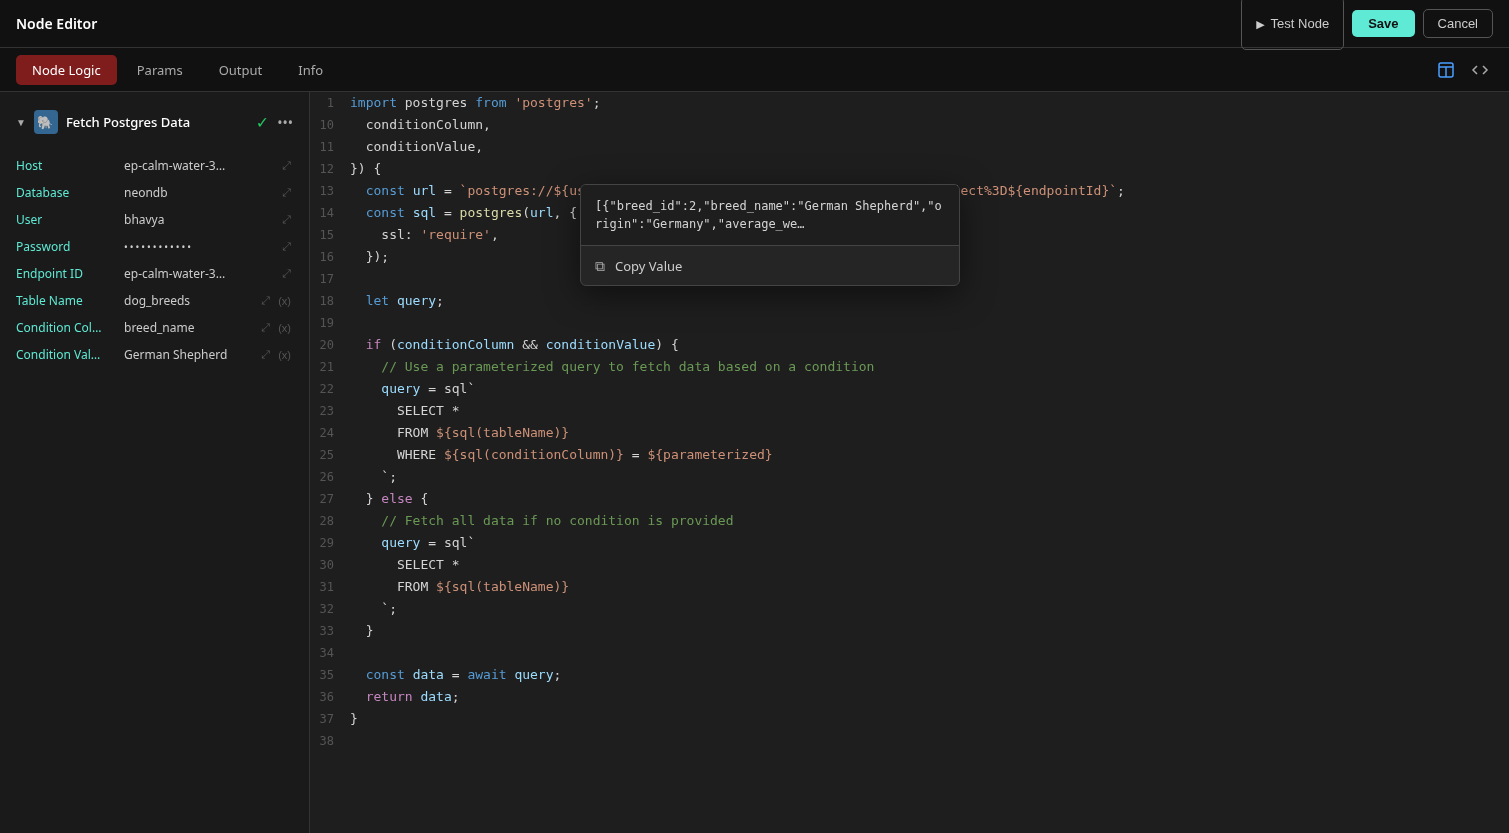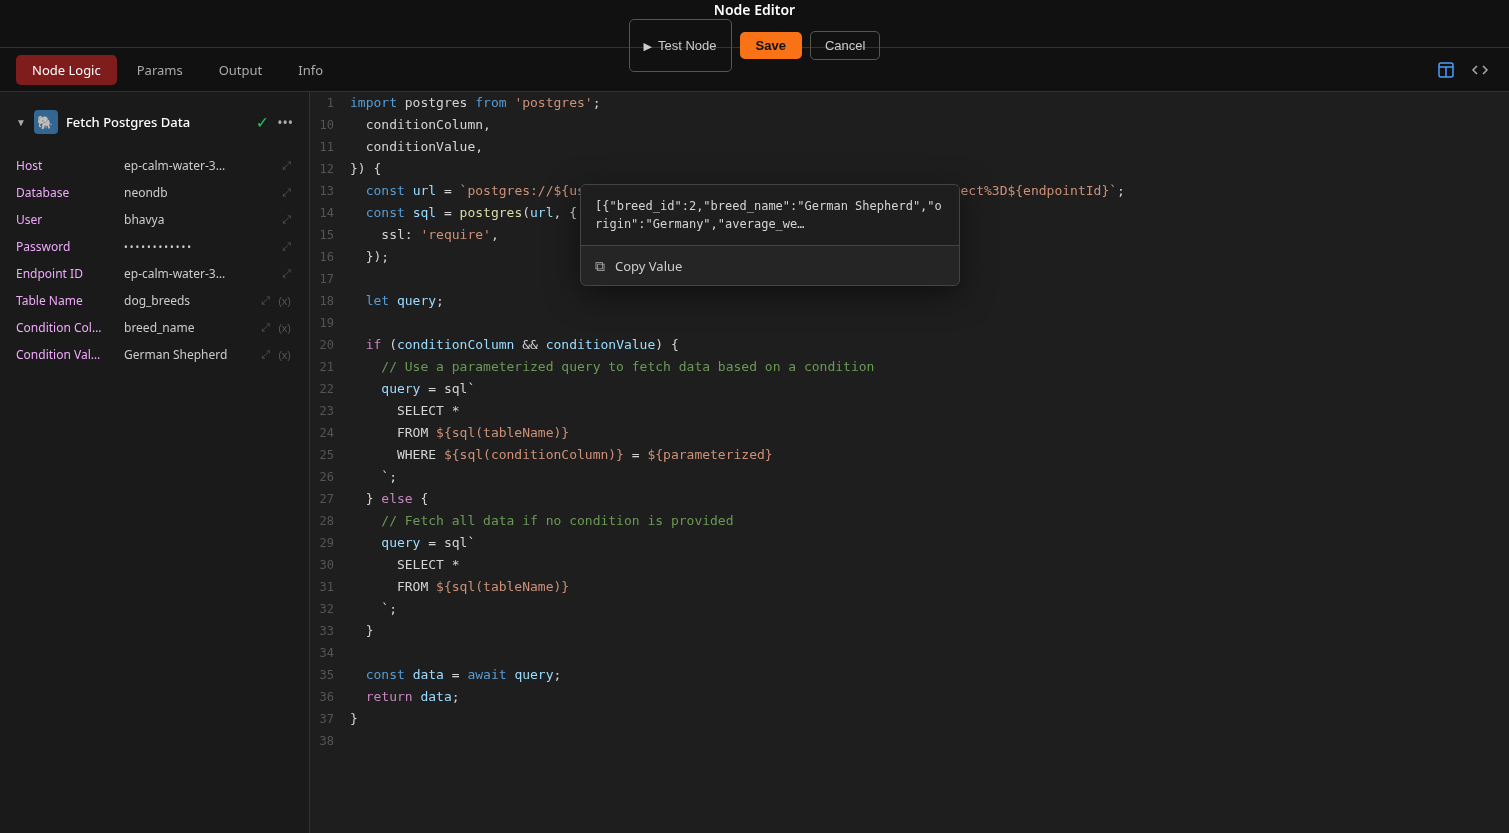--- a/index.html
+++ b/index.html
@@ -15,21 +15,20 @@
 
     
     .top-bar {
       background: #111;
       height: 48px;
       display: flex;
       align-items: center;
       justify-content: space-between;
       padding: 0 16px;
       border-bottom: 1px solid #333;
-      flex-direction: column;
     }
     .top-bar-title {
       color: #fff;
       font-size: 14px;
       font-weight: 600;
     }
     .top-bar-actions {
       display: flex;
       gap: 8px;
       align-items: center;
@@ -40,21 +39,21 @@
       color: #ccc;
       padding: 18px 14px;
       border-radius: 5px;
       cursor: pointer;
       font-size: 13px;
       display: flex;
       align-items: center;
       gap: 6px;
     }
     .btn-save {
-      background: #f97316;
+      background: #5eead4;
       border: none;
       color: #111;
       padding: 6px 16px;
       border-radius: 5px;
       cursor: pointer;
       font-size: 13px;
       font-weight: 600;
     }
     .btn-cancel {
       background: transparent;
@@ -163,21 +162,21 @@
 
     
     .field-row {
       display: flex;
       align-items: center;
       padding: 5px 4px;
       gap: 8px;
       border-radius: 4px;
     }
     .field-label {
-      color: #f0abfc;
+      color: #5eead4;
       font-size: 12px;
       width: 100px;
       flex-shrink: 0;
     }
     .field-value {
       color: #ccc;
       font-size: 12px;
       flex: 1;
       overflow: hidden;
       text-overflow: ellipsis;

